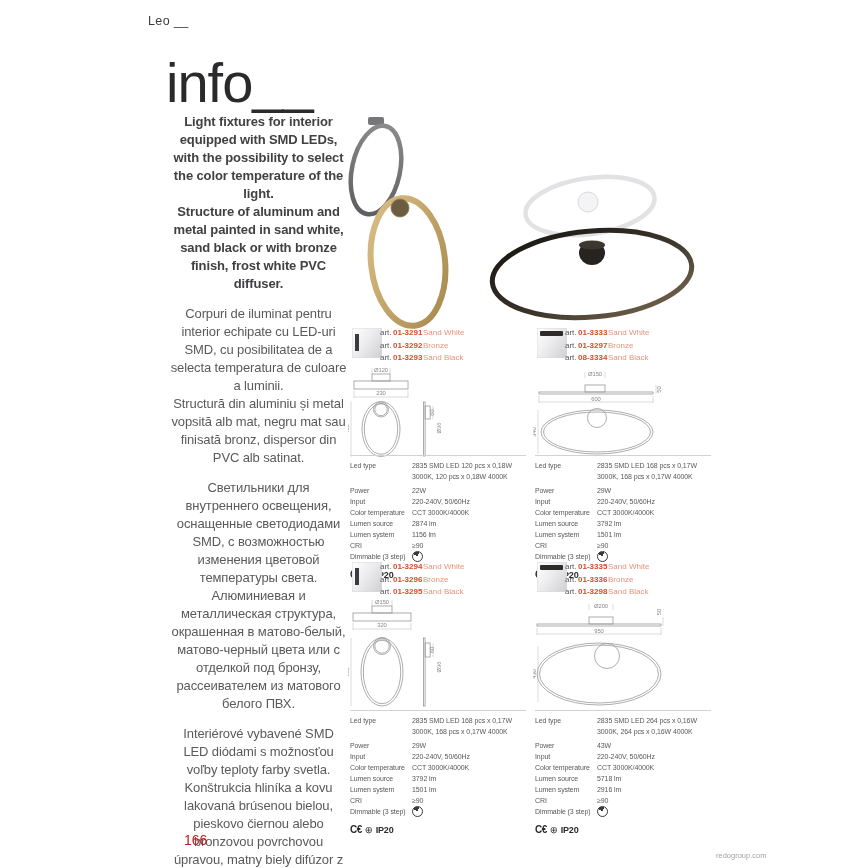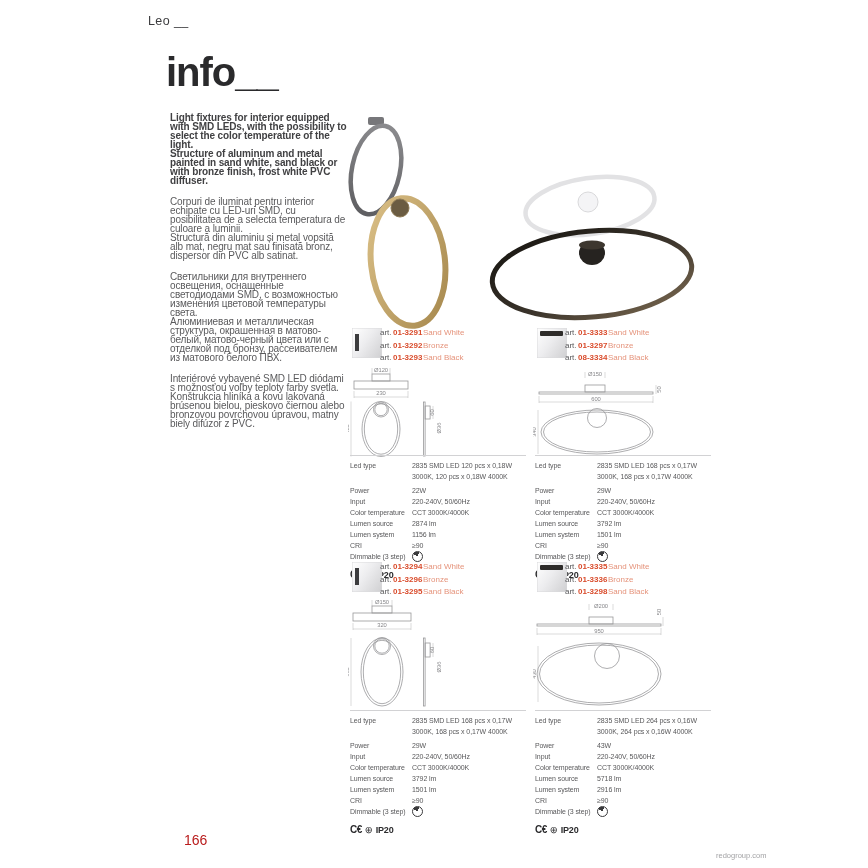--- a/index.html
+++ b/index.html
@@ -3,25 +3,25 @@
 <meta charset="utf-8">
 <style>
   html,body{margin:0;padding:0;}
   body{
     width:868px;height:868px;background:#ffffff;position:relative;
     font-family:"Liberation Sans", sans-serif;color:#58585a;overflow:hidden;
   }
   .abs{position:absolute;}
   
   .brand{left:148px;top:14px;font-size:12.5px;color:#3c3c3e;letter-spacing:.4px;}
-  .title{left:166px;top:50px;font-size:40px;font-weight:700;color:#2a2a2c;letter-spacing:-1px;}
+  .title{left:166px;top:50px;font-size:56px;font-weight:400;color:#2a2a2c;letter-spacing:-1px;}
   
   .desc-col{left:170px;top:113px;width:177px;}
-  .desc{font-size:10px;line-height:9px;letter-spacing:-.12px;white-space:pre-line;
-        margin:0 0 12px 0;color:#5a5a5c;}
+  .desc{font-size:13px;line-height:18px;letter-spacing:-.12px;white-space:pre-line;
+        margin:0 0 12px 0;color:#5a5a5c;text-align:center;}
   .desc.en{font-weight:bold;color:#414143;}
   
   .art-block{width:176px;height:40px;}
   .thumb{position:absolute;left:2px;top:1px;width:30px;height:30px;
          background:linear-gradient(125deg,#ffffff 0%,#ededef 45%,#cfcfd1 100%);
          box-shadow:inset 0 0 0 .5px #d9d9db;}
   .t-bar-v{position:absolute;left:3px;top:6px;width:4px;height:17px;background:#3c3c3e;}
   .t-bar-h{position:absolute;left:3px;top:3px;width:23px;height:5px;background:#2e2c2a;border-radius:1px;}
   .a-rows{position:absolute;left:30px;top:0;width:146px;}
   .a-row{display:flex;font-size:8px;line-height:12.6px;}

